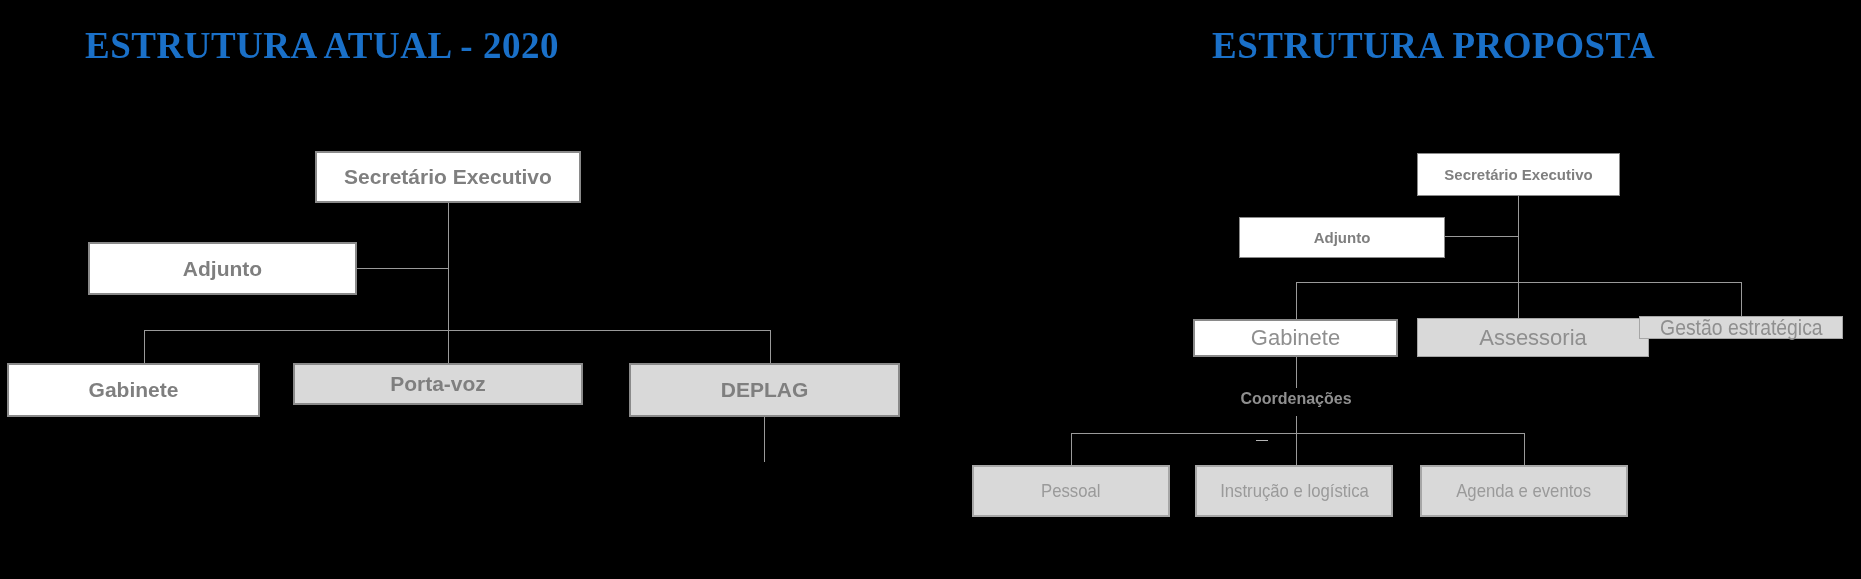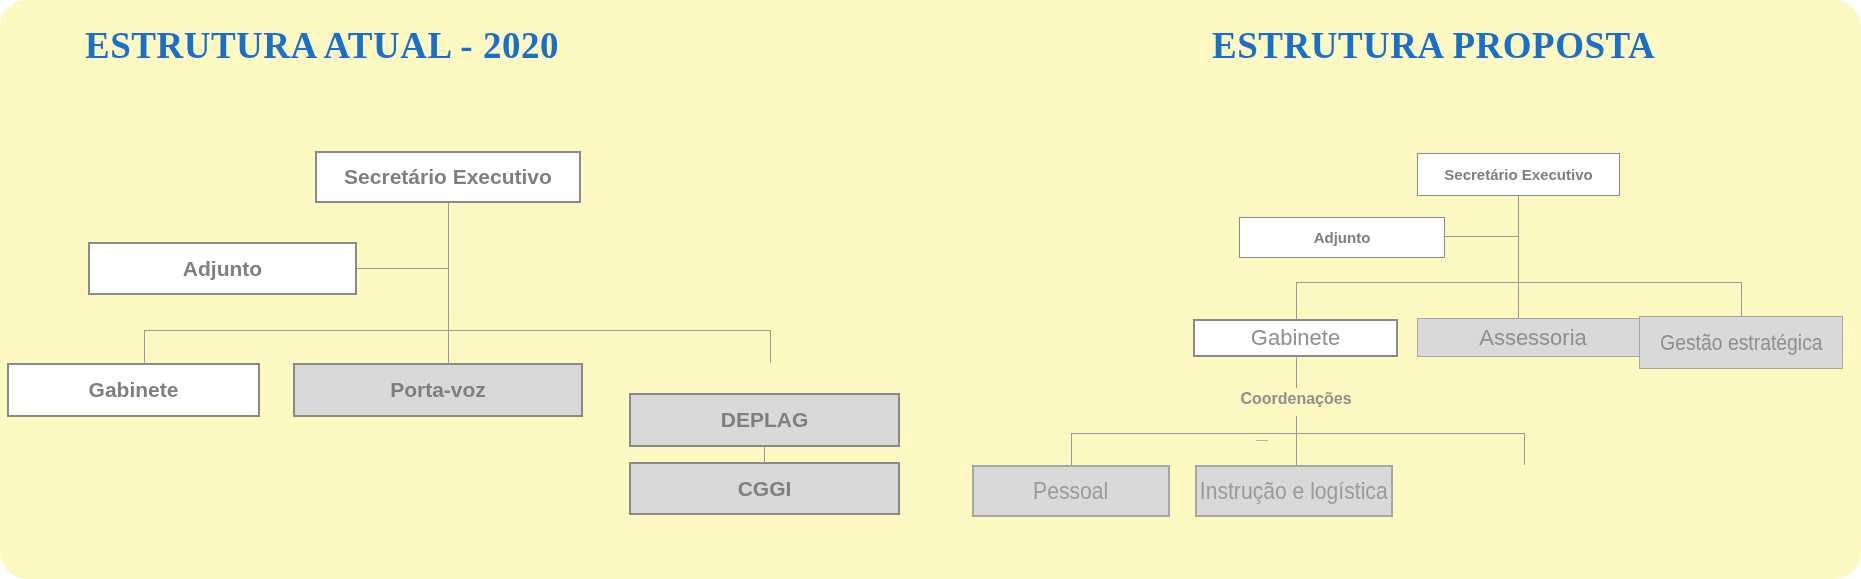--- a/index.html
+++ b/index.html
@@ -1,22 +1,21 @@
 <!DOCTYPE html>
 <html><head>
 <meta charset="utf-8">
 <style>
   html,body { margin:0; padding:0; background:#ffffff; }
   #canvas {
     position:relative;
     width:1861px; height:579px;
-    background:#fef9c3;
+    background:#000000;
     overflow:hidden;
     font-family:"Liberation Sans", sans-serif;
-    border-radius:27px;
   }
   .chart-title {
     position:absolute;
     font-family:"Liberation Serif", serif;
     font-weight:bold;
     font-size:37px;
     letter-spacing:0.5px;
     color:#1a70c8;
     white-space:nowrap;
   }
@@ -36,21 +35,21 @@
   
   .lb-bold21 { font-weight:bold; font-size:21px; }
   
   .lb-bold15 { font-weight:bold; font-size:15px; border-width:1px; }
   
   .lb-reg22  { font-size:22px; color:#8f8f8f; }
   .bw1 { border-width:1px; border-color:#a6a6a6; }
   .bw2g { border-width:2px; border-color:#a6a6a6; }
   
   .cond { display:inline-block; transform:scaleX(0.88); transform-origin:center; }
-  .lb-narrow19 { font-size:24px; color:#9a9a9a; }
+  .lb-narrow19 { font-size:19px; color:#9a9a9a; }
   .float-label {
     position:absolute;
     font-size:16px;
     color:#8f8f8f;
     text-align:center;
     white-space:nowrap;
   }
   .line { position:absolute; background:#9a9a9a; }
   .line-light { background:#b5b5b5; }
 </style>
@@ -74,31 +73,28 @@
   </div>
 
   <div class="box lb-bold21" style="left:88px; top:242px; width:269px; height:53px;">
     <span>Adjunto</span>
   </div>
 
   <div class="box lb-bold21" style="left:7px; top:363px; width:253px; height:54px;">
     <span>Gabinete</span>
   </div>
 
-  <div class="box lb-bold21 fill-gray" style="left:293px; top:363px; width:290px; height:54px;">
+  <div class="box lb-bold21 fill-gray" style="left:293px; top:363px; width:290px; height:42px;">
     <span>Porta-voz</span>
   </div>
 
-  <div class="box lb-bold21 fill-gray" style="left:629px; top:363px; width:271px; height:54px;margin-top:30px;">
+  <div class="box lb-bold21 fill-gray" style="left:629px; top:363px; width:271px; height:54px;">
     <span>DEPLAG</span>
   </div>
 
-  <div class="box lb-bold21 fill-gray" style="left:629px; top:462px; width:271px; height:53px;">
-    <span>CGGI</span>
-  </div>
 
   <div class="chart-title" style="left:1175px; top:24px;margin-left:37px;">ESTRUTURA PROPOSTA</div>
 
   <div class="line" style="left:1518px; top:196px; width:1px; height:87px;"></div>
   <div class="line" style="left:1445px; top:236px; width:74px; height:1px;"></div>
   <div class="line" style="left:1296px; top:282px; width:446px; height:1px;"></div>
   <div class="line" style="left:1296px; top:282px; width:1px; height:37px;"></div>
   <div class="line" style="left:1518px; top:282px; width:1px; height:36px;"></div>
   <div class="line" style="left:1741px; top:282px; width:1px; height:34px;"></div>
   <div class="line" style="left:1296px; top:357px; width:1px; height:31px;"></div>
@@ -118,28 +114,31 @@
   </div>
 
   <div class="box lb-reg22" style="left:1193px; top:319px; width:205px; height:38px;">
     <span>Gabinete</span>
   </div>
 
   <div class="box lb-reg22 fill-gray bw1" style="left:1417px; top:318px; width:232px; height:39px;">
     <span>Assessoria</span>
   </div>
 
-  <div class="box lb-reg22 fill-gray bw1" style="left:1639px; top:316px; width:204px; height:53px;align-items:center;">
+  <div class="box lb-reg22 fill-gray bw1" style="left:1639px; top:316px; width:204px; height:23px;align-items:center;">
     <span class="cond">Gestão estratégica</span>
   </div>
 
   <div class="float-label" style="left:1226px; top:390px; width:140px;font-weight:bold;">Coordenações</div>
 
   <div class="box lb-narrow19 fill-gray bw2g" style="left:972px; top:465px; width:198px; height:52px;">
     <span class="cond">Pessoal</span>
   </div>
 
   <div class="box lb-narrow19 fill-gray bw2g" style="left:1195px; top:465px; width:198px; height:52px;text-align:right;">
     <span class="cond">Instrução e logística</span>
   </div>
 
+  <div class="box lb-narrow19 fill-gray bw2g" style="left:1420px; top:465px; width:208px; height:52px;">
+    <span class="cond">Agenda e eventos</span>
+  </div>
 
 </div>
 
 </body></html>

